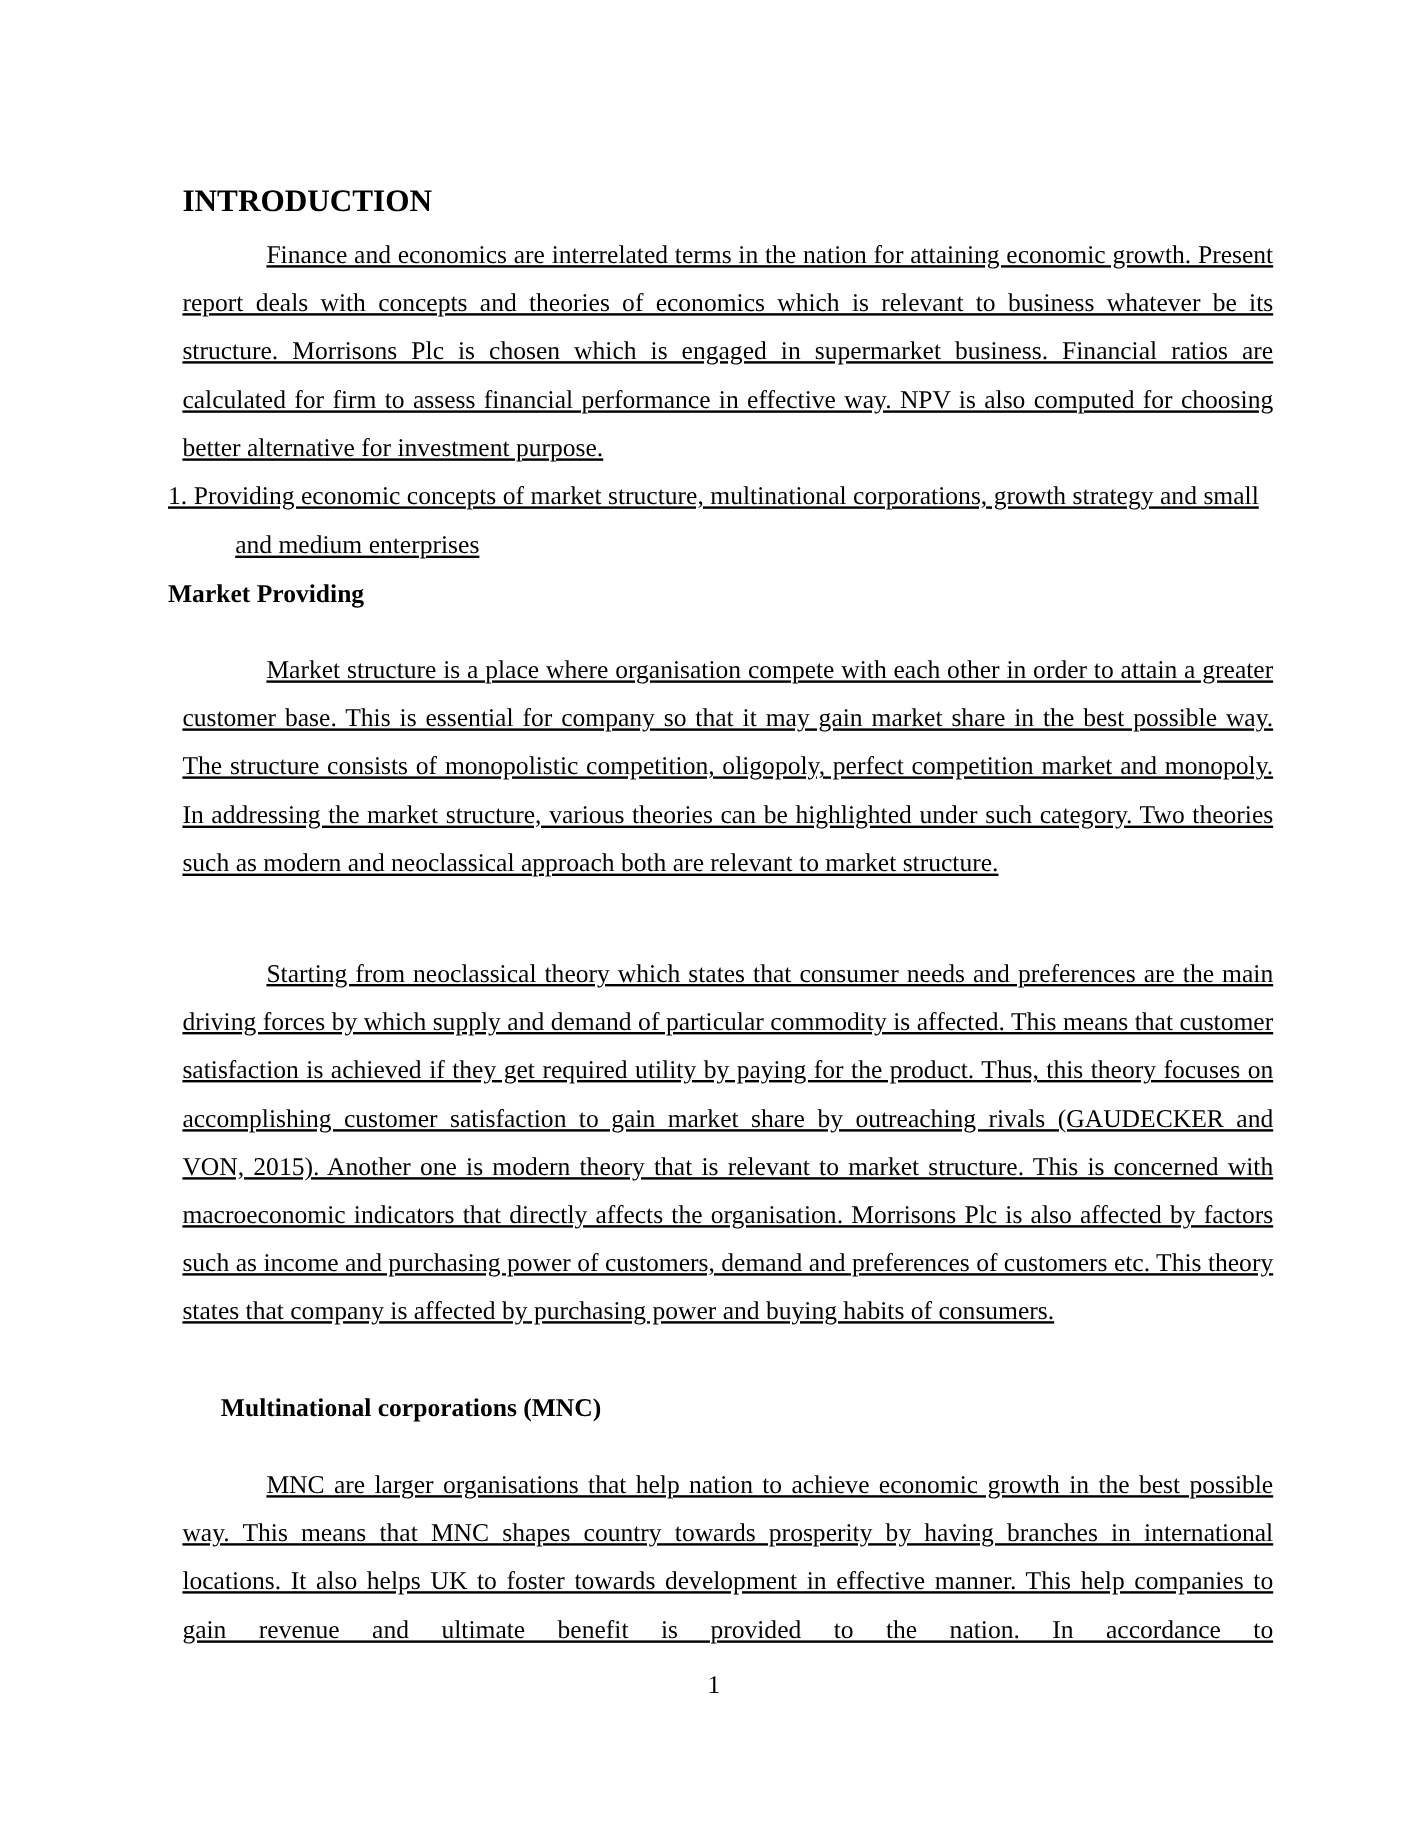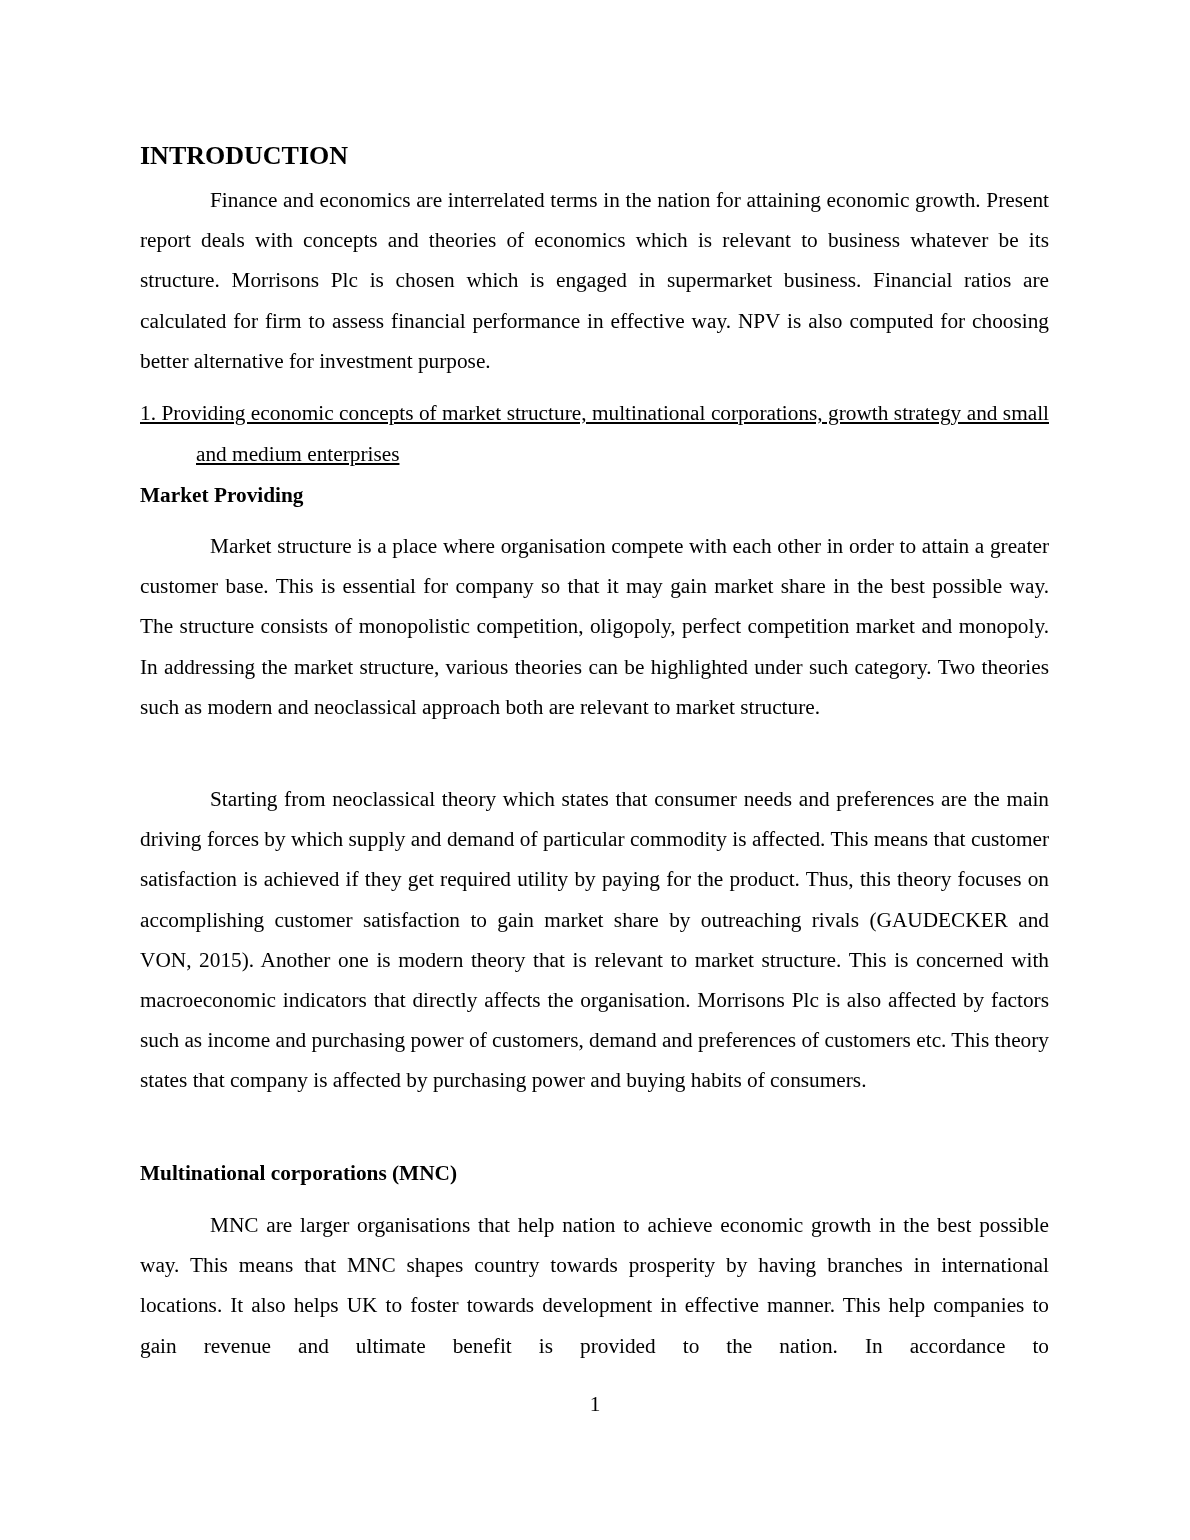--- a/index.html
+++ b/index.html
@@ -21,31 +21,32 @@
       top: 0;
       width: 909px;
     }
     .h1 {
       position: absolute;
       left: 0;
       top: 140px;
       font-size: 26px;
       font-weight: bold;
       line-height: 32px;
-      margin: 0;
+      margin: 12px;
     }
     .para {
       position: absolute;
       left: 0;
       width: 909px;
-      margin: 0;
+      margin: 12px;
       font-size: 21.3px;
       line-height: 40.2px;
       text-align: justify;
       text-indent: 70px;
+      text-decoration: underline;
     }
     .para.last-line-justify {
       text-align-last: left;
     }
     .section-heading {
       position: absolute;
       left: 0;
       width: 909px;
       margin: 0;
       font-size: 21.3px;
@@ -84,19 +85,19 @@
   <p class="para last-line-justify" style="top: 180px;">Finance and economics are interrelated terms in the nation for attaining economic growth. Present report deals with concepts and theories of economics which is relevant to business whatever be its structure. Morrisons Plc is chosen which is engaged in supermarket business. Financial ratios are calculated for firm to assess financial performance in effective way. NPV is also computed for choosing better alternative for investment purpose.</p>
 
   <p class="section-heading" style="top: 393px; text-decoration: underline;">1. Providing economic concepts of market structure, multinational corporations, growth strategy and small and medium enterprises</p>
 
   <h2 class="h2" style="top: 481px;">Market Providing</h2>
 
   <p class="para last-line-justify" style="top: 526px;">Market structure is a place where organisation compete with each other in order to attain a greater customer base. This is essential for company so that it may gain market share in the best possible way. The structure consists of monopolistic competition, oligopoly, perfect competition market and monopoly. In addressing the market structure, various theories can be highlighted under such category. Two theories such as modern and neoclassical approach both are relevant to market structure.</p>
 
   <p class="para last-line-justify" style="top: 779px;">Starting from neoclassical theory which states that consumer needs and preferences are the main driving forces by which supply and demand of particular commodity is affected. This means that customer satisfaction is achieved if they get required utility by paying for the product. Thus, this theory focuses on accomplishing customer satisfaction to gain market share by outreaching rivals (GAUDECKER and VON, 2015). Another one is modern theory that is relevant to market structure. This is concerned with macroeconomic indicators that directly affects the organisation. Morrisons Plc is also affected by factors such as income and purchasing power of customers, demand and preferences of customers etc. This theory states that company is affected by purchasing power and buying habits of consumers.</p>
 
-  <h2 class="h2" style="top: 1159px;">Multinational corporations (MNC)</h2>
+  <h2 class="h2" style="top: 1159px; margin-left: 44px;">Multinational corporations (MNC)</h2>
 
   <p class="para" style="top: 1205px; text-align-last: justify;">MNC are larger organisations that help nation to achieve economic growth in the best possible way. This means that MNC shapes country towards prosperity by having branches in international locations. It also helps UK to foster towards development in effective manner. This help companies to gain revenue and ultimate benefit is provided to the nation. In accordance to</p>
 
 </div>
 
 <div class="page-number">1</div>
 
 </body></html>

